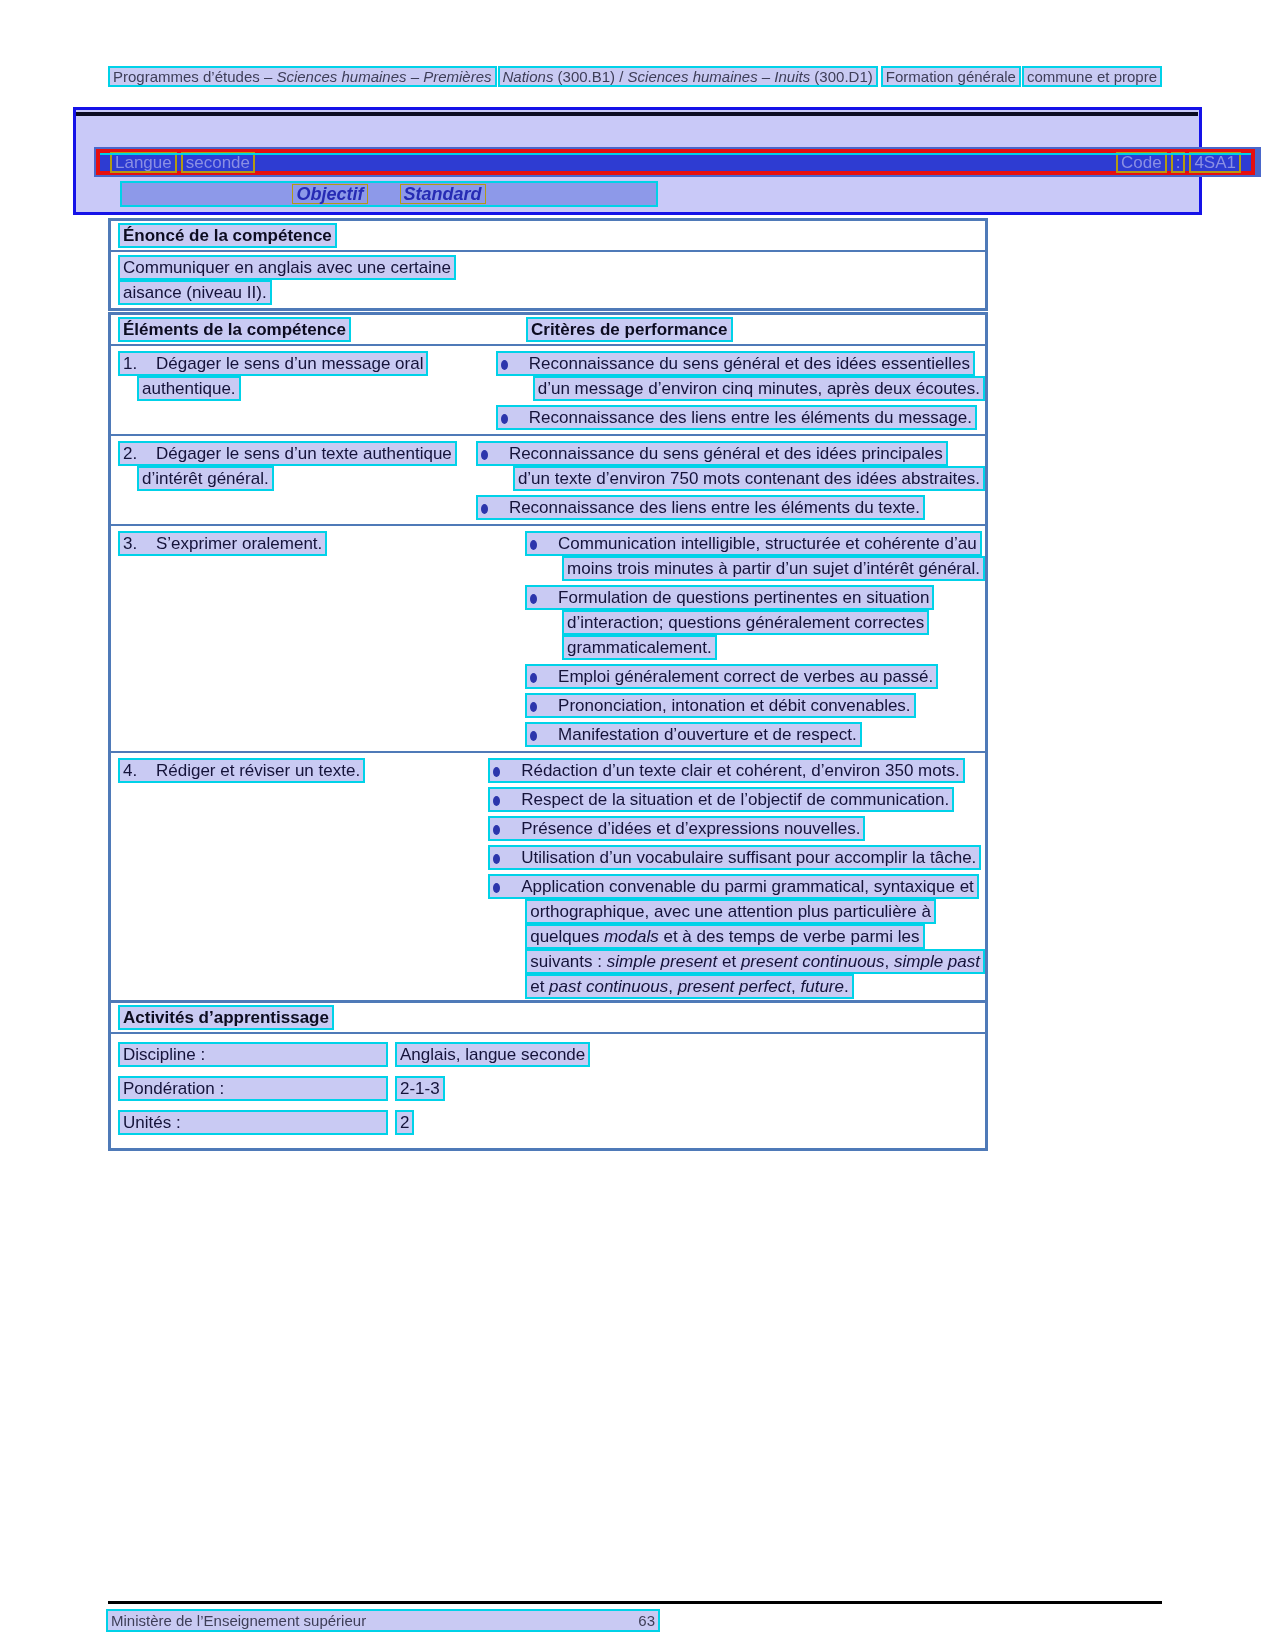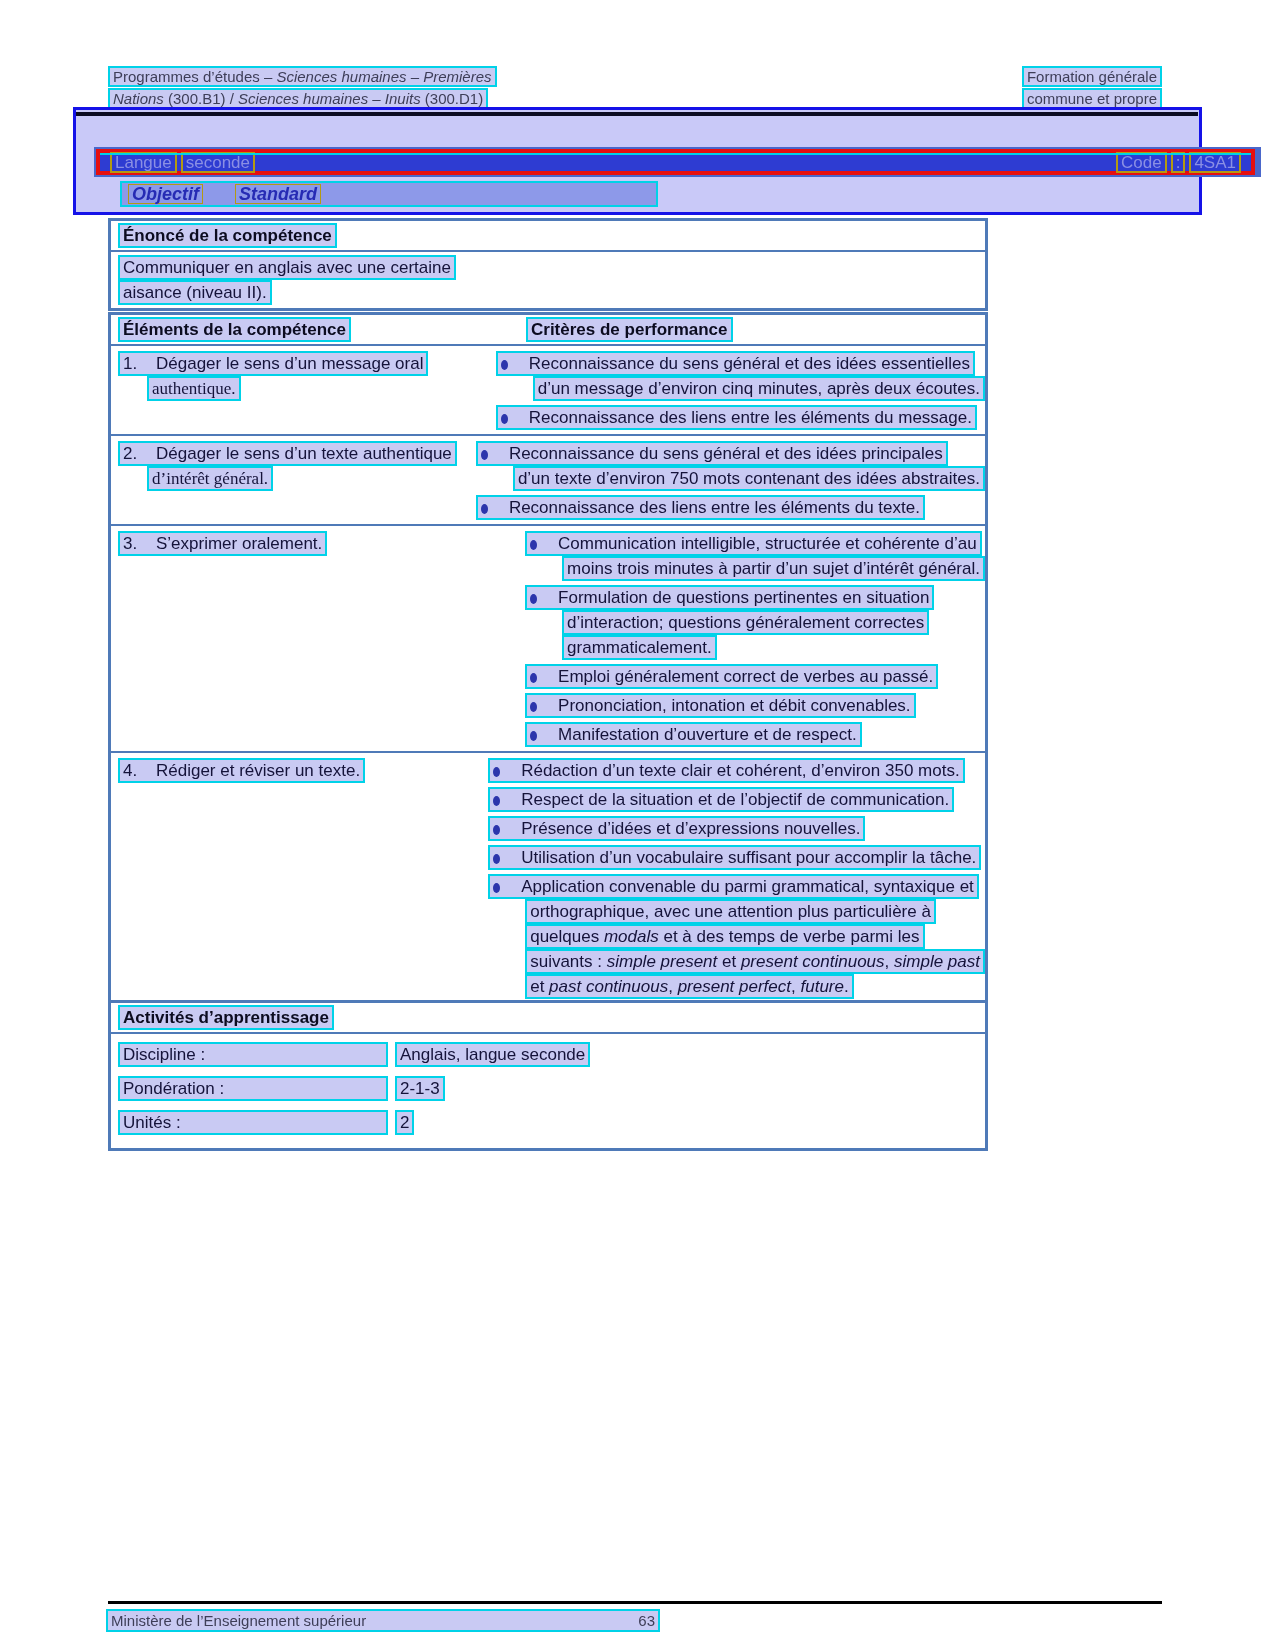--- a/index.html
+++ b/index.html
@@ -11,61 +11,61 @@
   
   .hl { background: var(--hl-fill); border: 2px solid var(--hl-border);
         display: inline-block; padding: 0 3px; line-height: 21px;
         font-size: 17px; color: var(--text); }
   .hl.block { display: block; width: max-content; }
   .bold { font-weight: bold; color: #0c0c20; }
 
   
   .pheader { position: absolute; top: 66px; left: 108px; width: 1054px;
              display: flex; justify-content: space-between; }
-  .ph-col { display: flex; flex-direction: column; gap: 1px; }
+  .ph-col { display: flex; flex-direction: row; gap: 1px; }
   .ph-col.right { align-items: flex-end; }
   .phl { font-size: 15px; line-height: 17px; color: var(--meta-text); }
   .hrule { position: absolute; top: 112px; left: 76px; width: 1122px; height: 4px;
            background: var(--rule); z-index: 6; }
 
   
   .top-box { position: absolute; top: 107px; left: 73px; width: 1129px; height: 108px;
              background: var(--block-box-fill); border: 3px solid var(--block-box-border); z-index: 4; }
   .banner { position: absolute; left: 18px; top: 37px; width: 1167px; height: 30px;
             background: var(--banner-bg); }
   .banner-red { position: absolute; left: 2px; top: 2px; right: 6px; bottom: 2px;
                 border: 4px solid var(--red-box); background: var(--banner-hl-bg);
                 display: flex; justify-content: space-between; align-items: center; padding: 0 10px; }
   .banner-red::before { content: ""; position: absolute; left: 0; right: 0; top: 0; height: 2px;
                         background: var(--hl-border); }
   .bwords { display: flex; gap: 4px; align-items: center; }
   .wbox { border: 2px solid var(--word-border); padding: 0 3px; line-height: 17px;
           display: inline-block; font-size: 17px; color: var(--banner-text); }
   .subrow { position: absolute; left: 44px; top: 71px; width: 538px; height: 26px;
             background: var(--subrow-fill); border: 2px solid var(--hl-border);
-            display: flex; justify-content: flex-start; align-items: center; padding: 10px 6px; gap: 32px; }
+            display: flex; justify-content: center; align-items: center; padding: 10px 6px; gap: 32px; }
   .subrow .wbox { color: var(--subrow-text); font-weight: bold; font-style: italic;
                   font-size: 18px; line-height: 18px; border-width: 1px; }
 
   
   .tbl { position: absolute; left: 108px; width: 880px; border: 3px solid var(--table-border);
          background: #fff; }
   .t-head { border-bottom: 2px solid var(--table-border); padding: 2px 0 2px 7px; min-height: 30px; }
   .t1 { top: 218px; min-height: 84px; }
   .t1 .t-body { padding: 3px 0 3px 7px; }
   .t2 { top: 312px; }
   .t2-head { display: flex; border-bottom: 2px solid var(--table-border); padding: 2px 0 2px 0; min-height: 30px; }
   .t2-head .c1 { width: 412px; padding-left: 7px; }
   .t2-head .c2 { flex: 1; padding-left: 3px; }
   .t2-row { display: flex; }
   .t2-row + .t2-row { border-top: 2px solid var(--table-border); }
   .c1cell { width: 412px; padding: 5px 0 0 7px; }
   .c2cell { flex: 1; padding: 5px 0 0 3px; }
   .num { display: inline-block; width: 33px; }
-  .item-cont { margin-left: 29px; font-family: Liberation Serif, serif; }
+  .item-cont { margin-left: 19px; }
   .crit { margin-bottom: 4px; }
   .crit-cont { margin-left: 37px; }
   .dot { display: inline-block; width: 7px; height: 10px; border-radius: 50%;
          background: var(--bullet); margin-right: 21px; vertical-align: -1px; }
   .t3 { top: 1000px; min-height: 138px; }
   .t3-body { padding: 8px 0 4px 7px; }
   .act-row { display: flex; margin-bottom: 9px; }
   .act-label { width: 270px; }
   .act-value { margin-left: 7px; }
 

